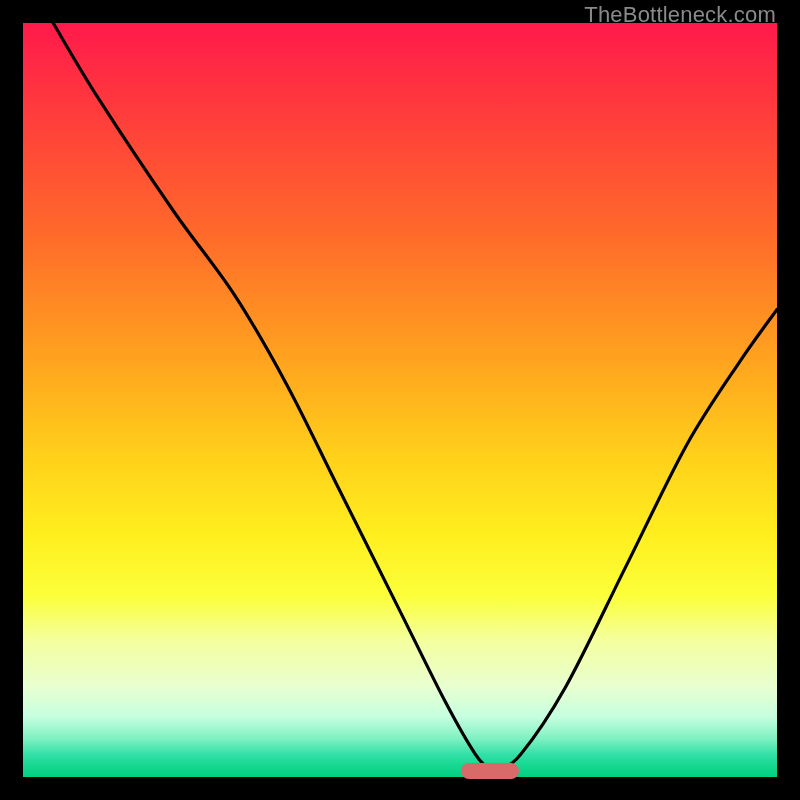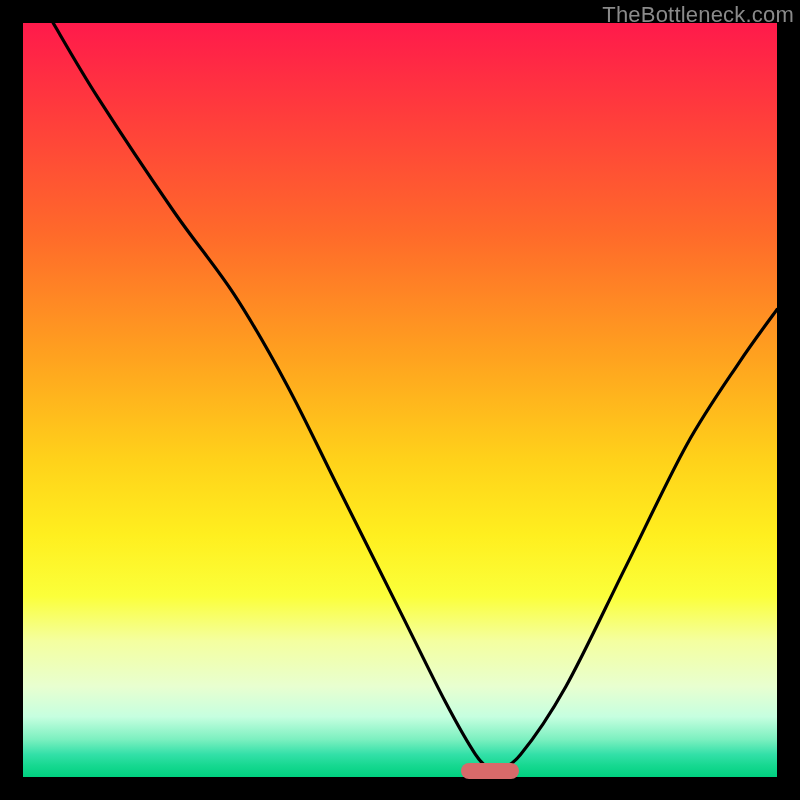--- a/index.html
+++ b/index.html
@@ -52,21 +52,21 @@
     position: absolute;
     width: 58px;
     height: 16px;
     background: #d86a6a;
     border-radius: 8px;
     transform: translate(-50%, -50%);
   }
   .watermark {
     position: absolute;
     top: 2px;
-    right: 6px;
+    right: 24px;
     color: #8a8a8a;
     font-size: 22px;
     letter-spacing: 0.2px;
     pointer-events: none;
     user-select: none;
   }
 </style>
 </head>
 <body>
 

